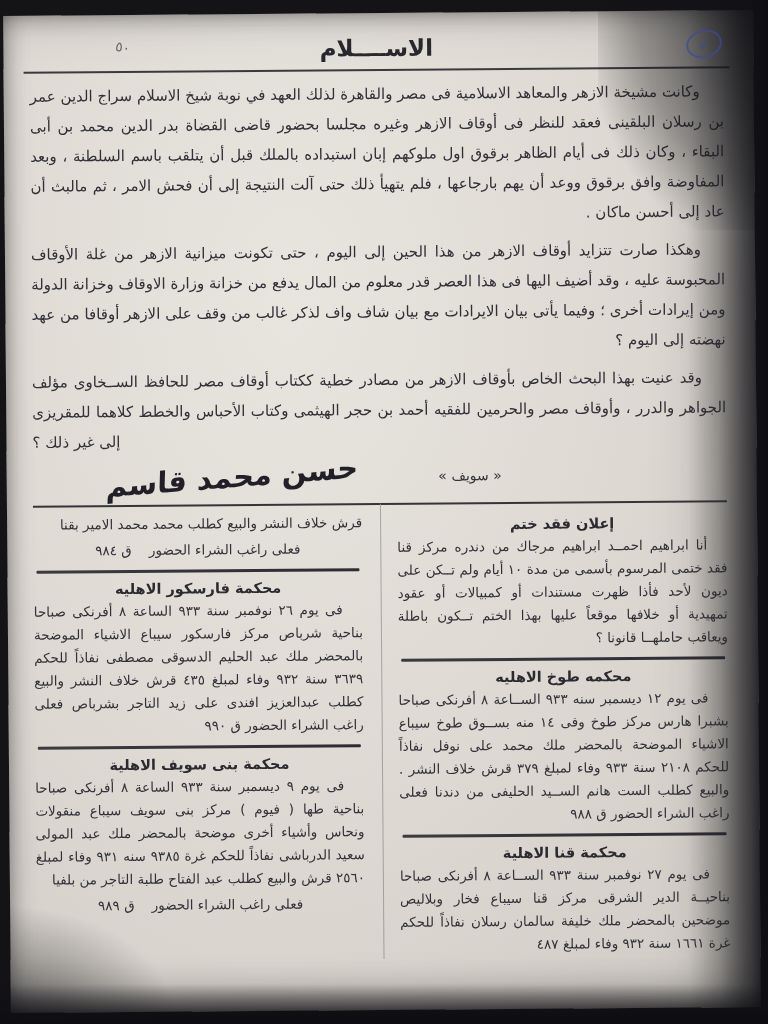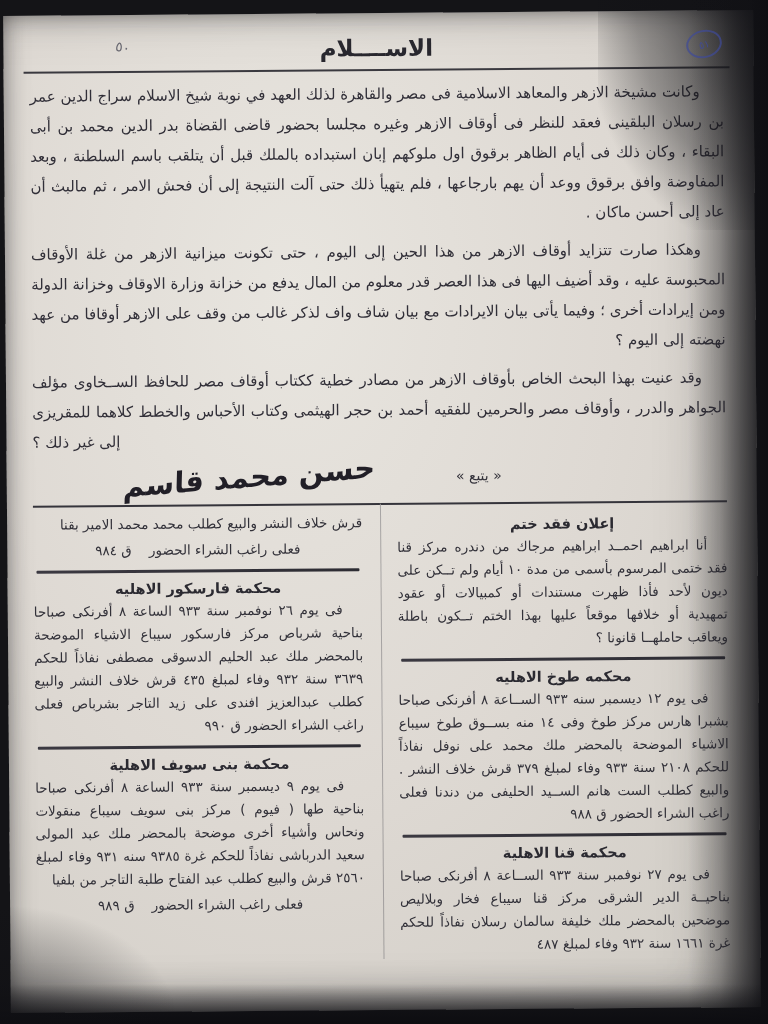--- a/index.html
+++ b/index.html
@@ -85,21 +85,21 @@
       <div class="handwritten">٥٠</div>
 
       <h1 class="masthead">الاســــلام</h1>
       <div class="head-rule"></div>
 
       <div class="article">
         <p>وكانت مشيخة الازهر والمعاهد الاسلامية فى مصر والقاهرة لذلك العهد في نوبة شيخ الاسلام سراج الدين عمر بن رسلان البلقينى فعقد للنظر فى أوقاف الازهر وغيره مجلسا بحضور قاضى القضاة بدر الدين محمد بن أبى البقاء ، وكان ذلك فى أيام الظاهر برقوق اول ملوكهم إبان استبداده بالملك قبل أن يتلقب باسم السلطنة ، وبعد المفاوضة وافق برقوق ووعد أن يهم بارجاعها ، فلم يتهيأ ذلك حتى آلت النتيجة إلى أن فحش الامر ، ثم مالبث أن عاد إلى أحسن ماكان .</p>
         <p>وهكذا صارت تتزايد أوقاف الازهر من هذا الحين إلى اليوم ، حتى تكونت ميزانية الازهر من غلة الأوقاف المحبوسة عليه ، وقد أضيف اليها فى هذا العصر قدر معلوم من المال يدفع من خزانة وزارة الاوقاف وخزانة الدولة ومن إيرادات أخرى ؛ وفيما يأتى بيان الايرادات مع بيان شاف واف لذكر غالب من وقف على الازهر أوقافا من عهد نهضته إلى اليوم ؟</p>
         <p class="p-last">وقد عنيت بهذا البحث الخاص بأوقاف الازهر من مصادر خطية ككتاب أوقاف مصر للحافظ الســخاوى مؤلف الجواهر والدرر ، وأوقاف مصر والحرمين للفقيه أحمد بن حجر الهيثمى وكتاب الأحباس والخطط كلاهما للمقريزى إلى غير ذلك ؟</p>
         <div class="sig-row">
-          <span class="continued">« يتبع »</span>
+          <span class="continued">« سويف »</span>
           <span class="signature">حسن محمد قاسم</span>
         </div>
       </div>
 
       <div class="columns">
 
         <div class="col col-right">
           <div class="section">
             <h3>إعلان  فقد  ختم</h3>
             <p>أنا ابراهيم احمــد ابراهيم مرجاك من دندره مركز قنا فقد ختمى المرسوم بأسمى من مدة ١٠ أيام ولم تــكن على ديون لأحد فأذا ظهرت مستندات أو كمبيالات أو عقود تمهيدية أو خلافها موقعاً عليها بهذا الختم تــكون باطلة ويعاقب حاملهــا قانونا ؟</p>

